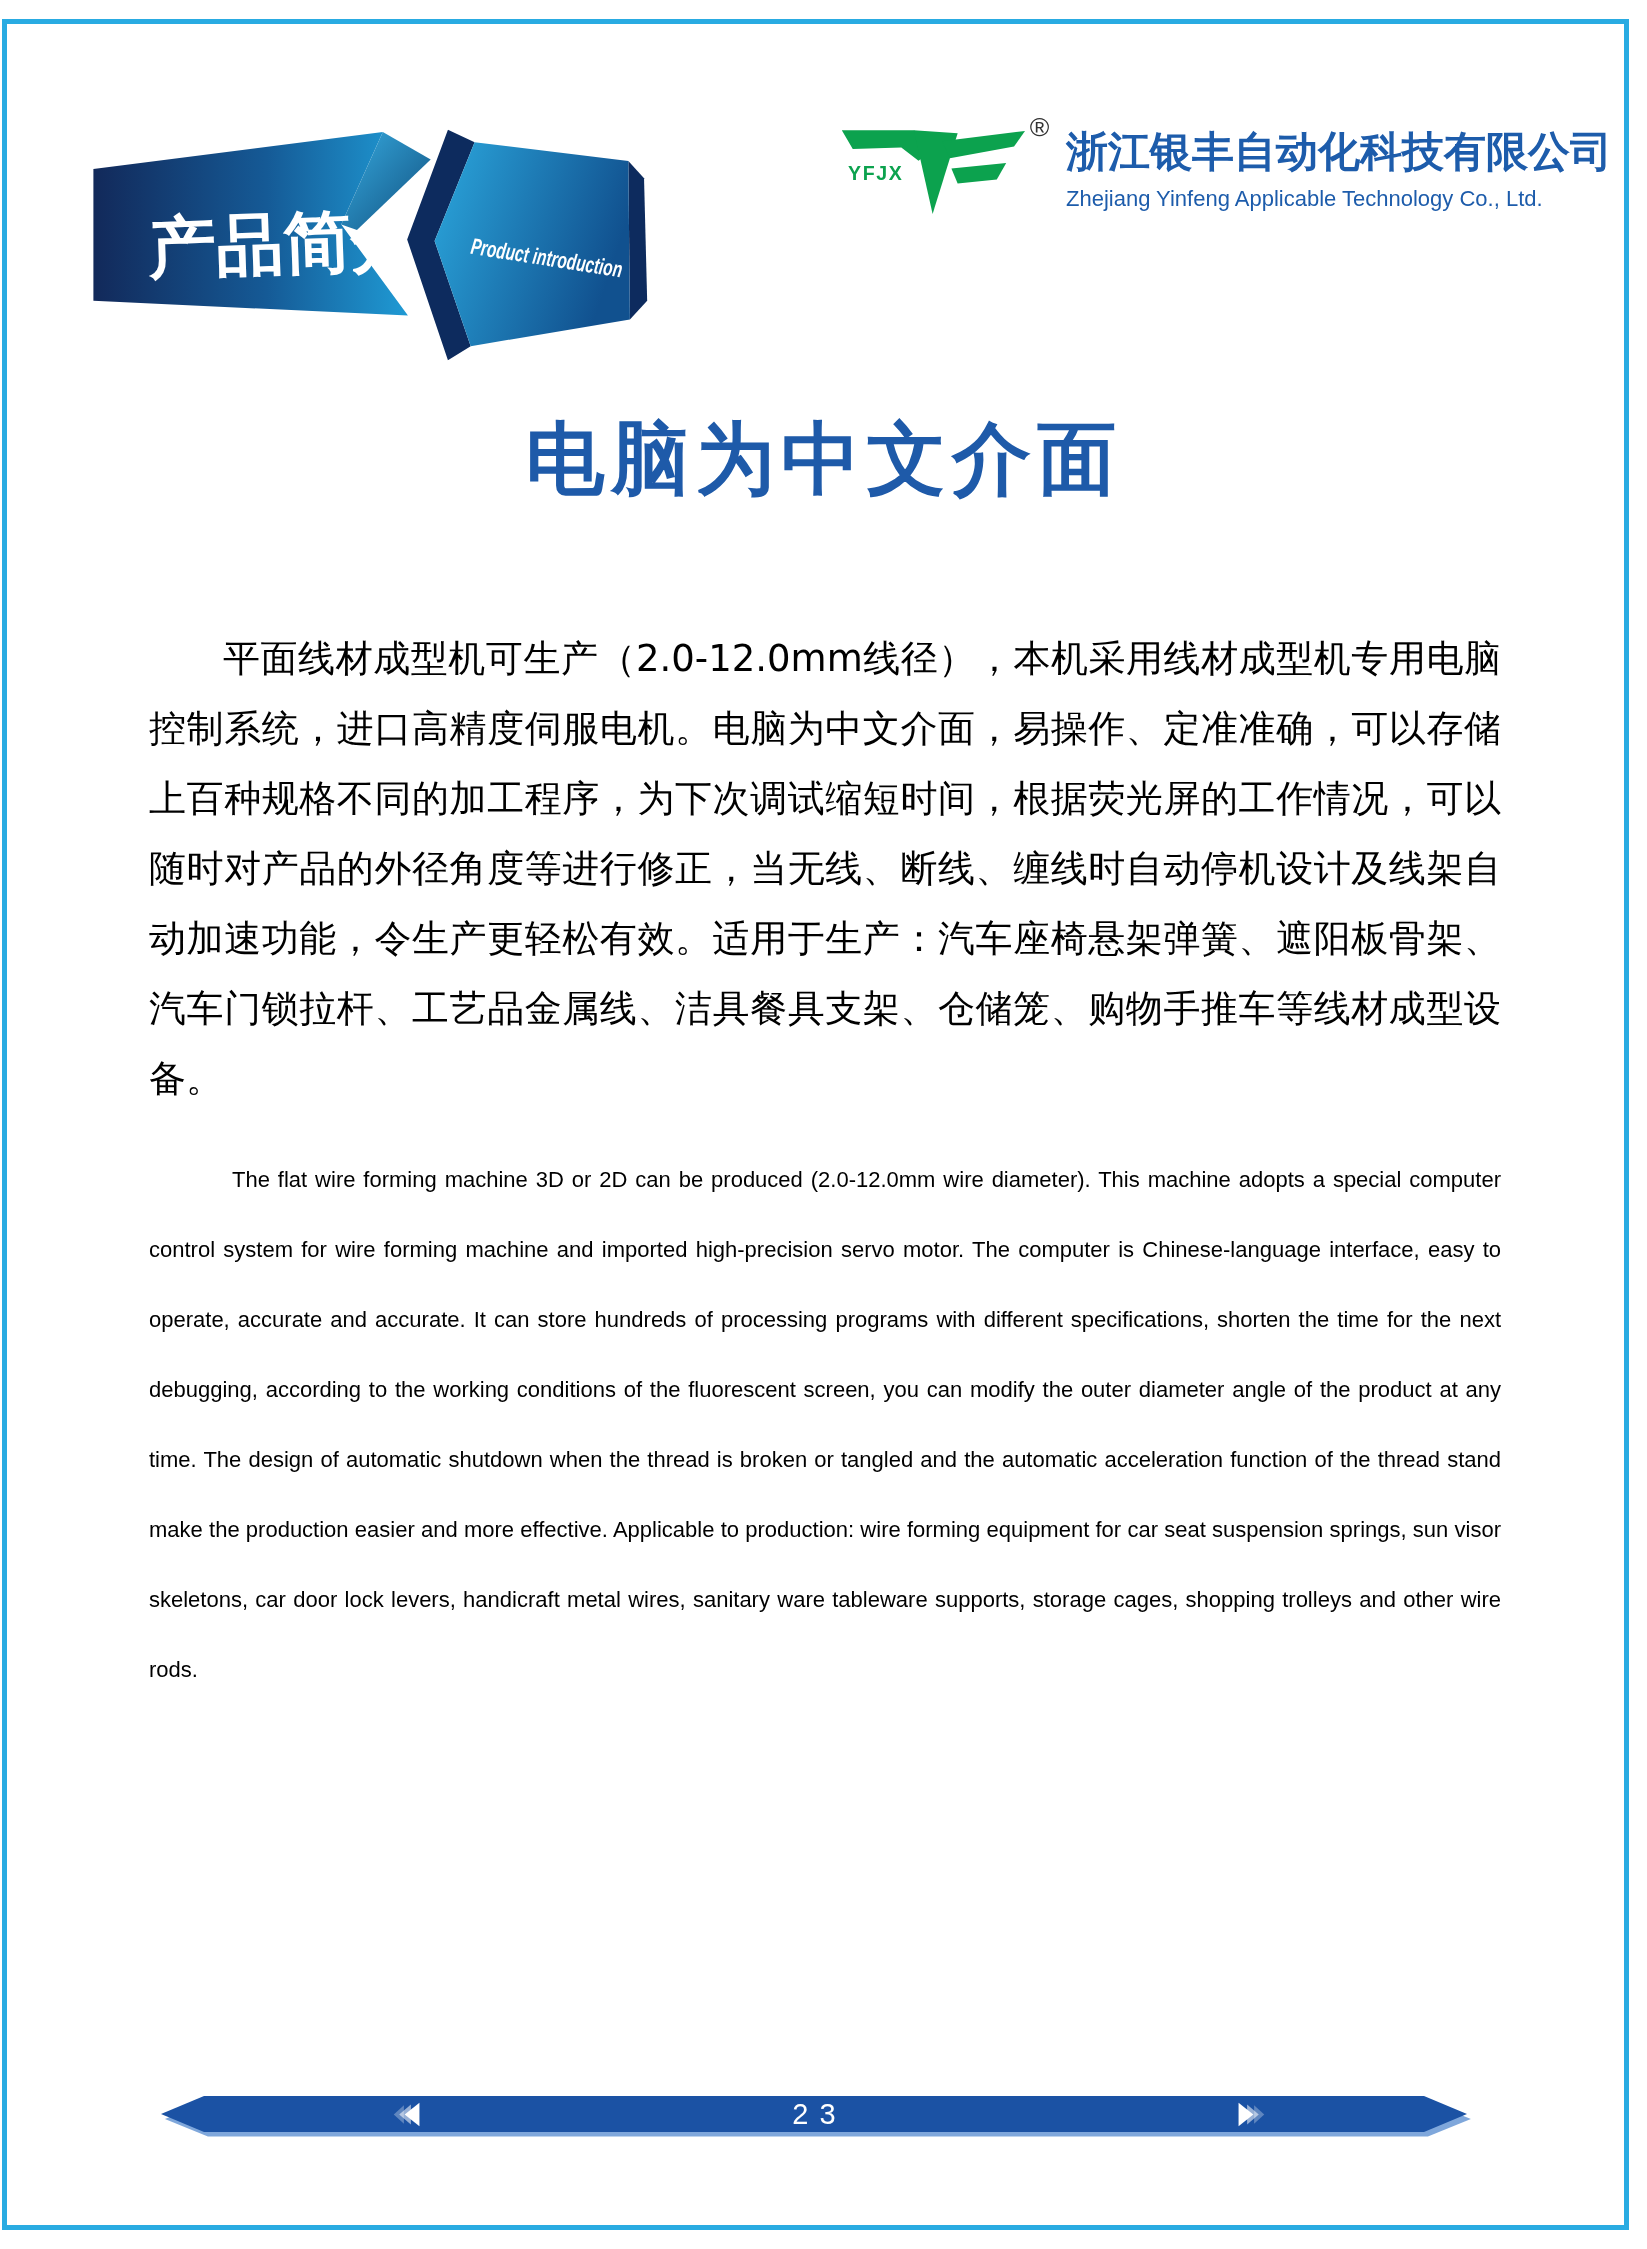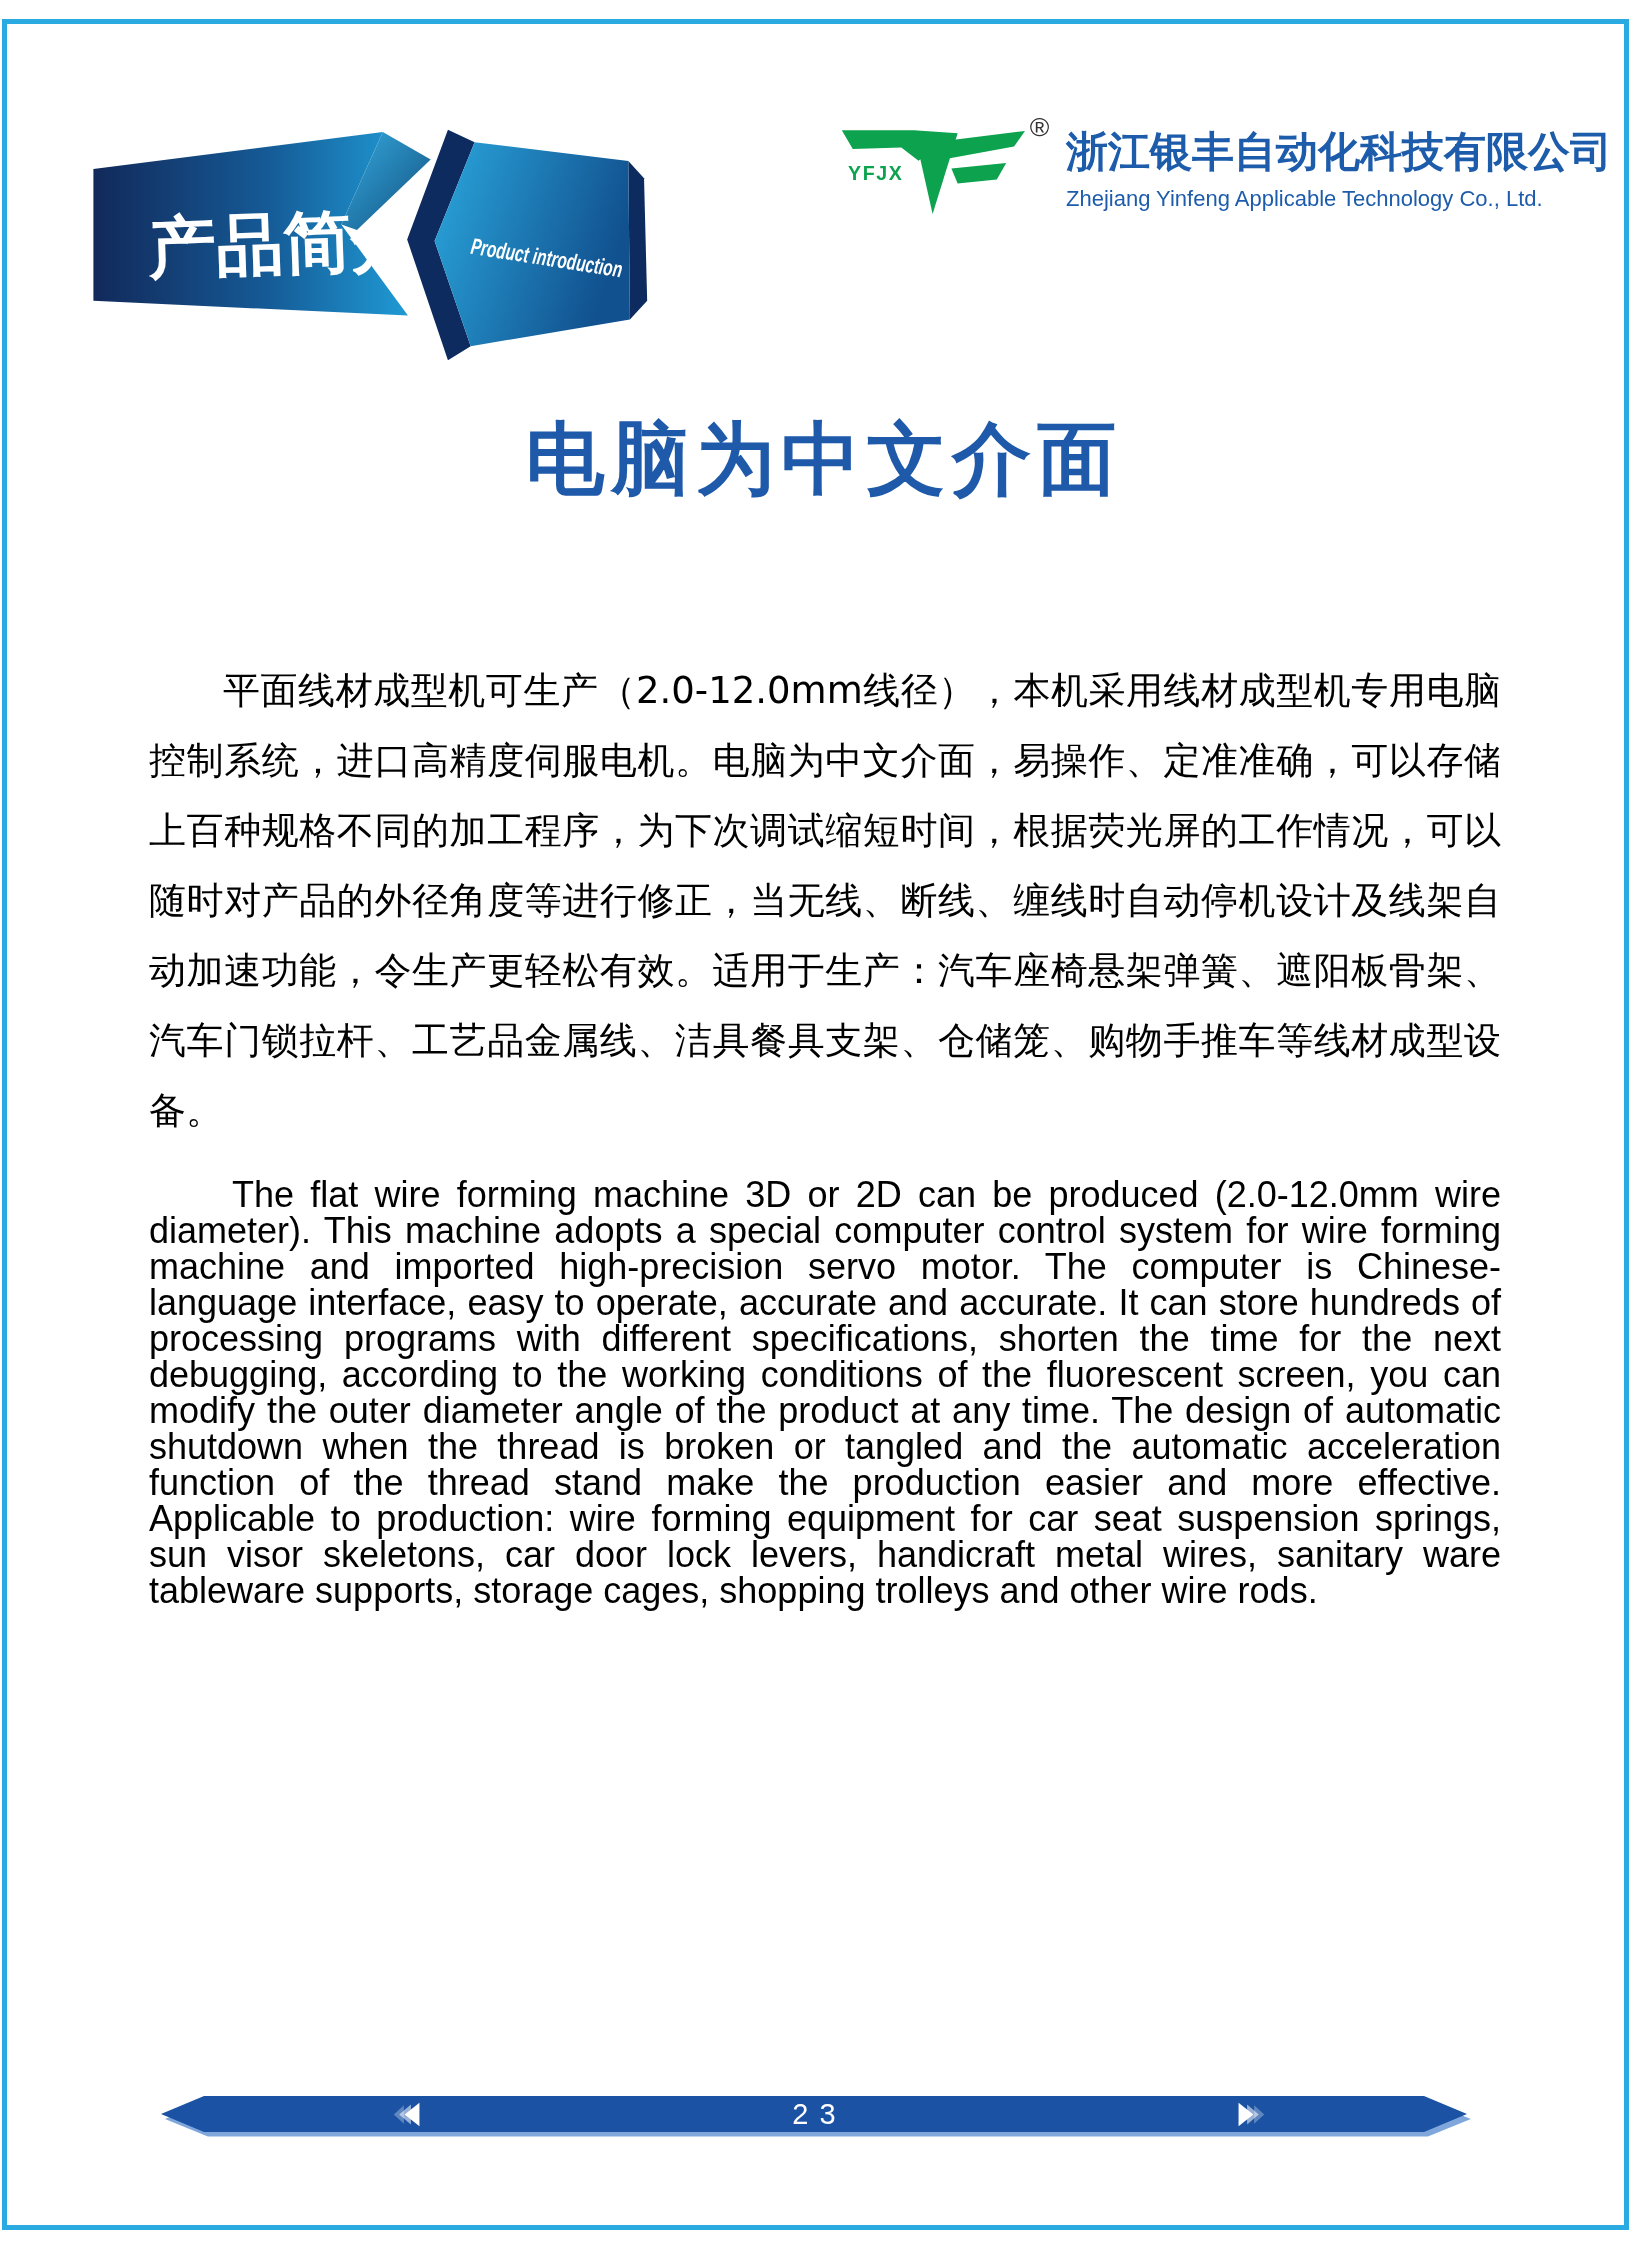--- a/index.html
+++ b/index.html
@@ -20,27 +20,27 @@
   .registered-text{fill:var(--registered-gray,#333);font-size:34px;}
   .company{position:absolute;left:1066px;top:124px;width:565px;}
   .company-zh{font-size:42px;font-weight:600;color:var(--brand-blue,#1d5cab);letter-spacing:0px;white-space:nowrap;}
   .company-en{font-size:22px;color:var(--brand-blue,#1d5cab);margin-top:6.3px;white-space:nowrap;}
   
   .page-title{
     position:absolute;left:0;right:0;top:407px;text-align:center;
     font-size:79px;font-weight:bold;color:var(--title-blue,#1e5aa9);letter-spacing:6.3px;
   }
   
-  .content{position:absolute;left:149px;top:656px;width:1352px;color:#000;}
+  .content{position:absolute;left:149px;top:624px;width:1352px;color:#000;}
   .para-zh{
     margin:0;font-size:37px;line-height:70px;text-align:justify;text-indent:2em;
     font-family:"DejaVu Sans","Liberation Sans",sans-serif;
   }
   .para-en{
-    margin:31px 0 0 0;font-size:36px;line-height:36px;text-align:justify;text-indent:83px;
+    margin:31px 0 0 0;font-size:22px;line-height:70px;text-align:justify;text-indent:83px;
     font-family:"Liberation Sans",sans-serif;
   }
   
   .footer{position:absolute;left:161px;top:2096px;width:1306px;height:42px;}
   .bar-clip{
     clip-path:polygon(0 50%,43px 0,calc(100% - 43px) 0,100% 50%,calc(100% - 43px) 100%,43px 100%);
   }
   .bar-shadow{
     position:absolute;left:3.9px;top:5.5px;width:100%;height:35px;
     background:var(--footer-bar-light,#7fa7db);

